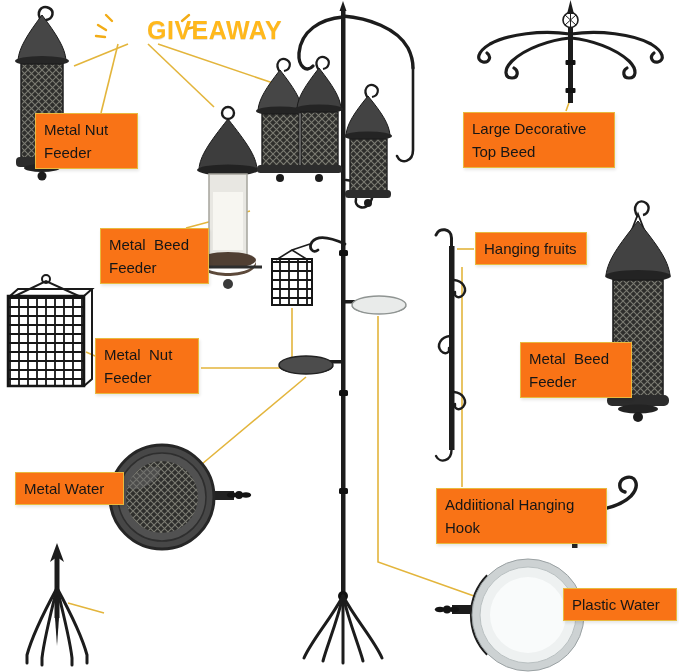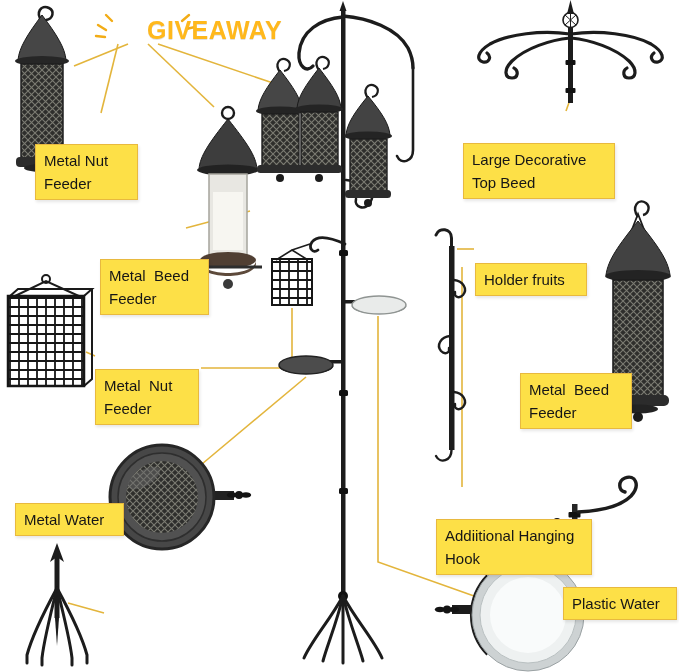--- a/index.html
+++ b/index.html
@@ -1,25 +1,24 @@
 <!DOCTYPE html>
 <html><head>
 <meta charset="utf-8">
 <style>
   *{margin:0;padding:0;box-sizing:border-box}
   html,body{background:#fff}
   body{font-family:"Liberation Sans",sans-serif;color:#161616}
   .stage{position:relative;width:679px;height:672px;background:#fff;overflow:hidden}
   .stage > svg{position:absolute;left:0;top:0;z-index:1}
   .label{
-    position:absolute;z-index:3;background:#fde047;
+    position:absolute;z-index:3;background:#f97316;
     border:1.6px solid #e8b93f;
     padding:4px 8px;font-size:15px;color:#161616;
     box-shadow:1px 2px 3px rgba(0,0,0,.10);
-    margin-top:31px;
   }
   .lln{line-height:23px;white-space:pre}
   .giveaway{
     position:absolute;left:103px;top:16px;z-index:3;
     font-size:25px;font-weight:800;letter-spacing:.5px;color:#ffb81c;
     text-shadow:0 1px 0 rgba(0,0,0,.12);
     margin-left:44px;
   }
 </style>
 </head>
@@ -254,30 +253,30 @@
     <div class="lln">Metal Water</div>
   </div>
 
 
   <div class="label" style="left:463px;top:112px;width:152px">
     <div class="lln">Large Decorative</div>
     <div class="lln">Top Beed</div>
   </div>
 
   <div class="label" style="left:475px;top:232px;width:112px">
-    <div class="lln">Holder fruits</div>
+    <div class="lln">Hanging fruits</div>
   </div>
 
   <div class="label" style="left:520px;top:342px;width:112px">
     <div class="lln">Metal  Beed</div>
     <div class="lln">Feeder</div>
   </div>
 
-  <div class="label" style="left:436px;top:488px;width:156px">
+  <div class="label" style="left:436px;top:488px;width:171px">
     <div class="lln">Addiitional Hanging</div>
     <div class="lln">Hook</div>
   </div>
 
-  <div class="label" style="left:563px;top:556px;width:114px">
+  <div class="label" style="left:563px;top:588px;width:114px">
     <div class="lln">Plastic Water</div>
   </div>
 
 </div>
 
 </body></html>

